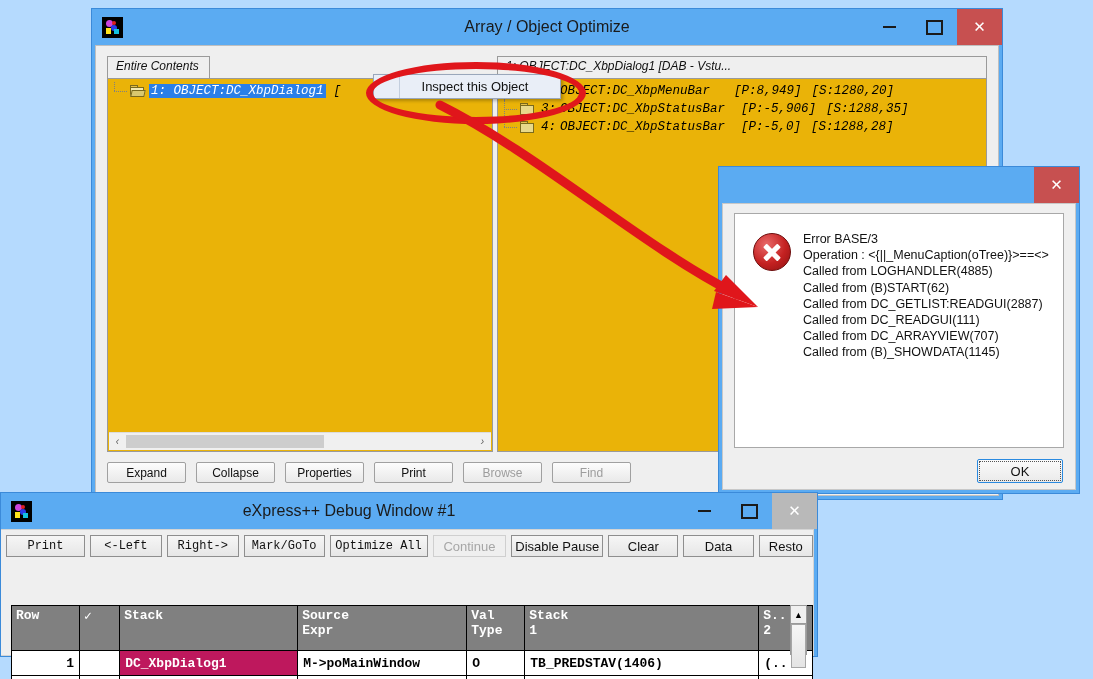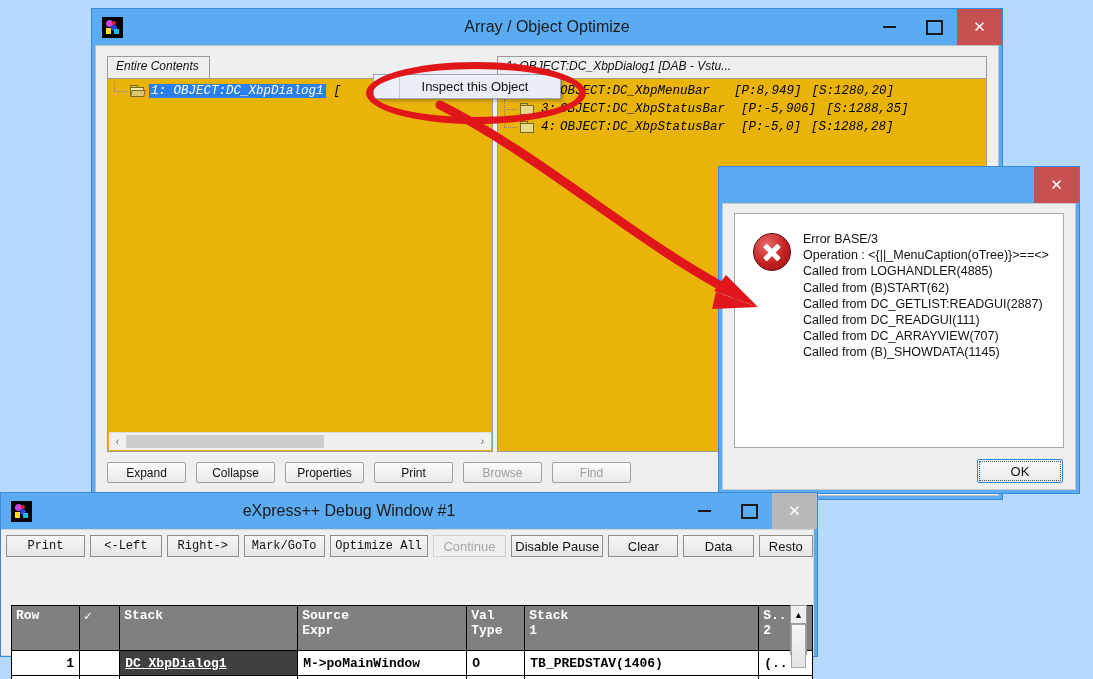--- a/index.html
+++ b/index.html
@@ -173,21 +173,21 @@
   table.grid th{
     background:#808080;color:#fff;border:1px solid #000;
     text-align:left;vertical-align:top;padding:2px 4px;font-weight:bold;height:40px;
   }
   table.grid th .l2{display:block;}
   table.grid td{
     background:#fff;border:1px solid #000;padding:2px 5px;height:20px;
     vertical-align:middle;font-weight:bold;white-space:nowrap;overflow:hidden;
   }
   table.grid td.num{text-align:right;}
-  table.grid td.sel{background:#404040;color:#fff;text-decoration:underline;}
+  table.grid td.sel{background:#be185d;color:#fff;}
   .vscroll{position:absolute;left:789px;top:75px;width:17px;bottom:0;background:#efefef;border:1px solid #9a9a9a;box-sizing:border-box;}
   .vs-up{height:17px;border-bottom:1px solid #9a9a9a;display:flex;align-items:center;justify-content:center;font-size:9px;}
   .vs-thumb{height:44px;background:linear-gradient(#f6f6f6,#e4e4e4);border:1px solid #a6a6a6;box-sizing:border-box;margin:0;}
   .vs-track{position:absolute;top:62px;bottom:0;left:0;right:0;
     background:repeating-conic-gradient(#fff 0% 25%, #e0e0e0 0% 50%) 0 0/4px 4px;}
 </style>
 </head>
 <body>
 
 <div class="win win-frame" id="aob">

